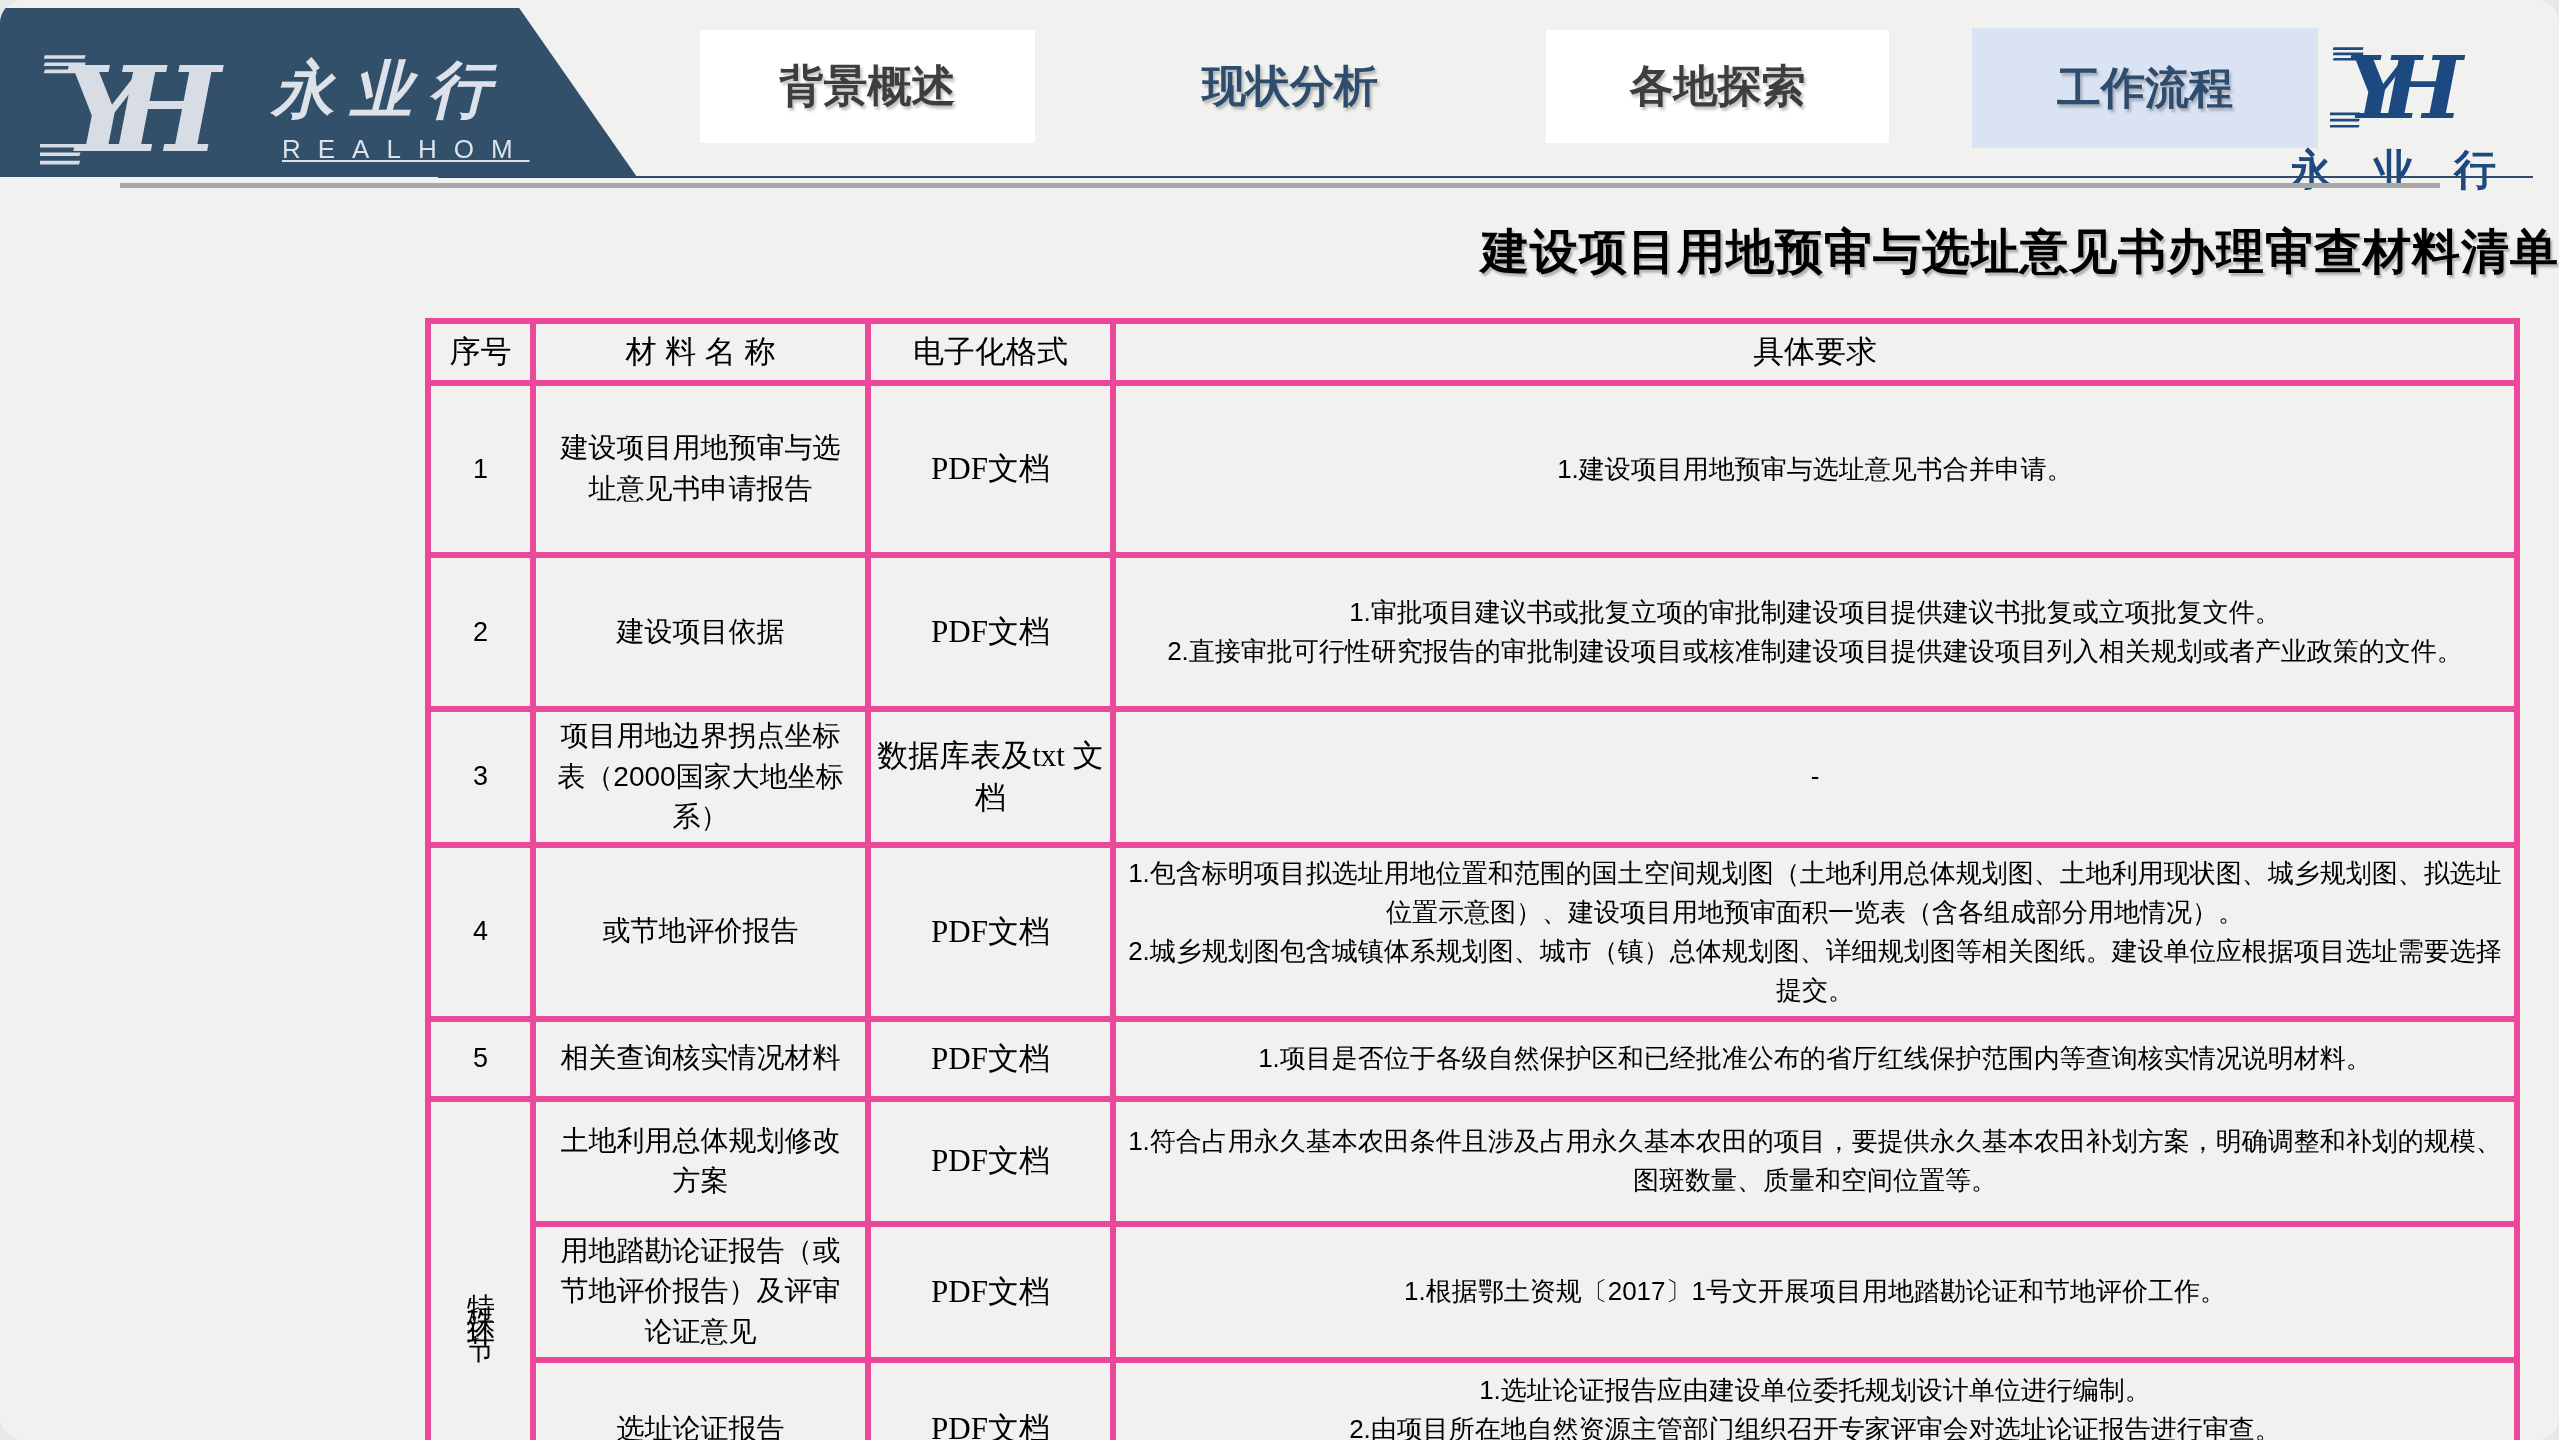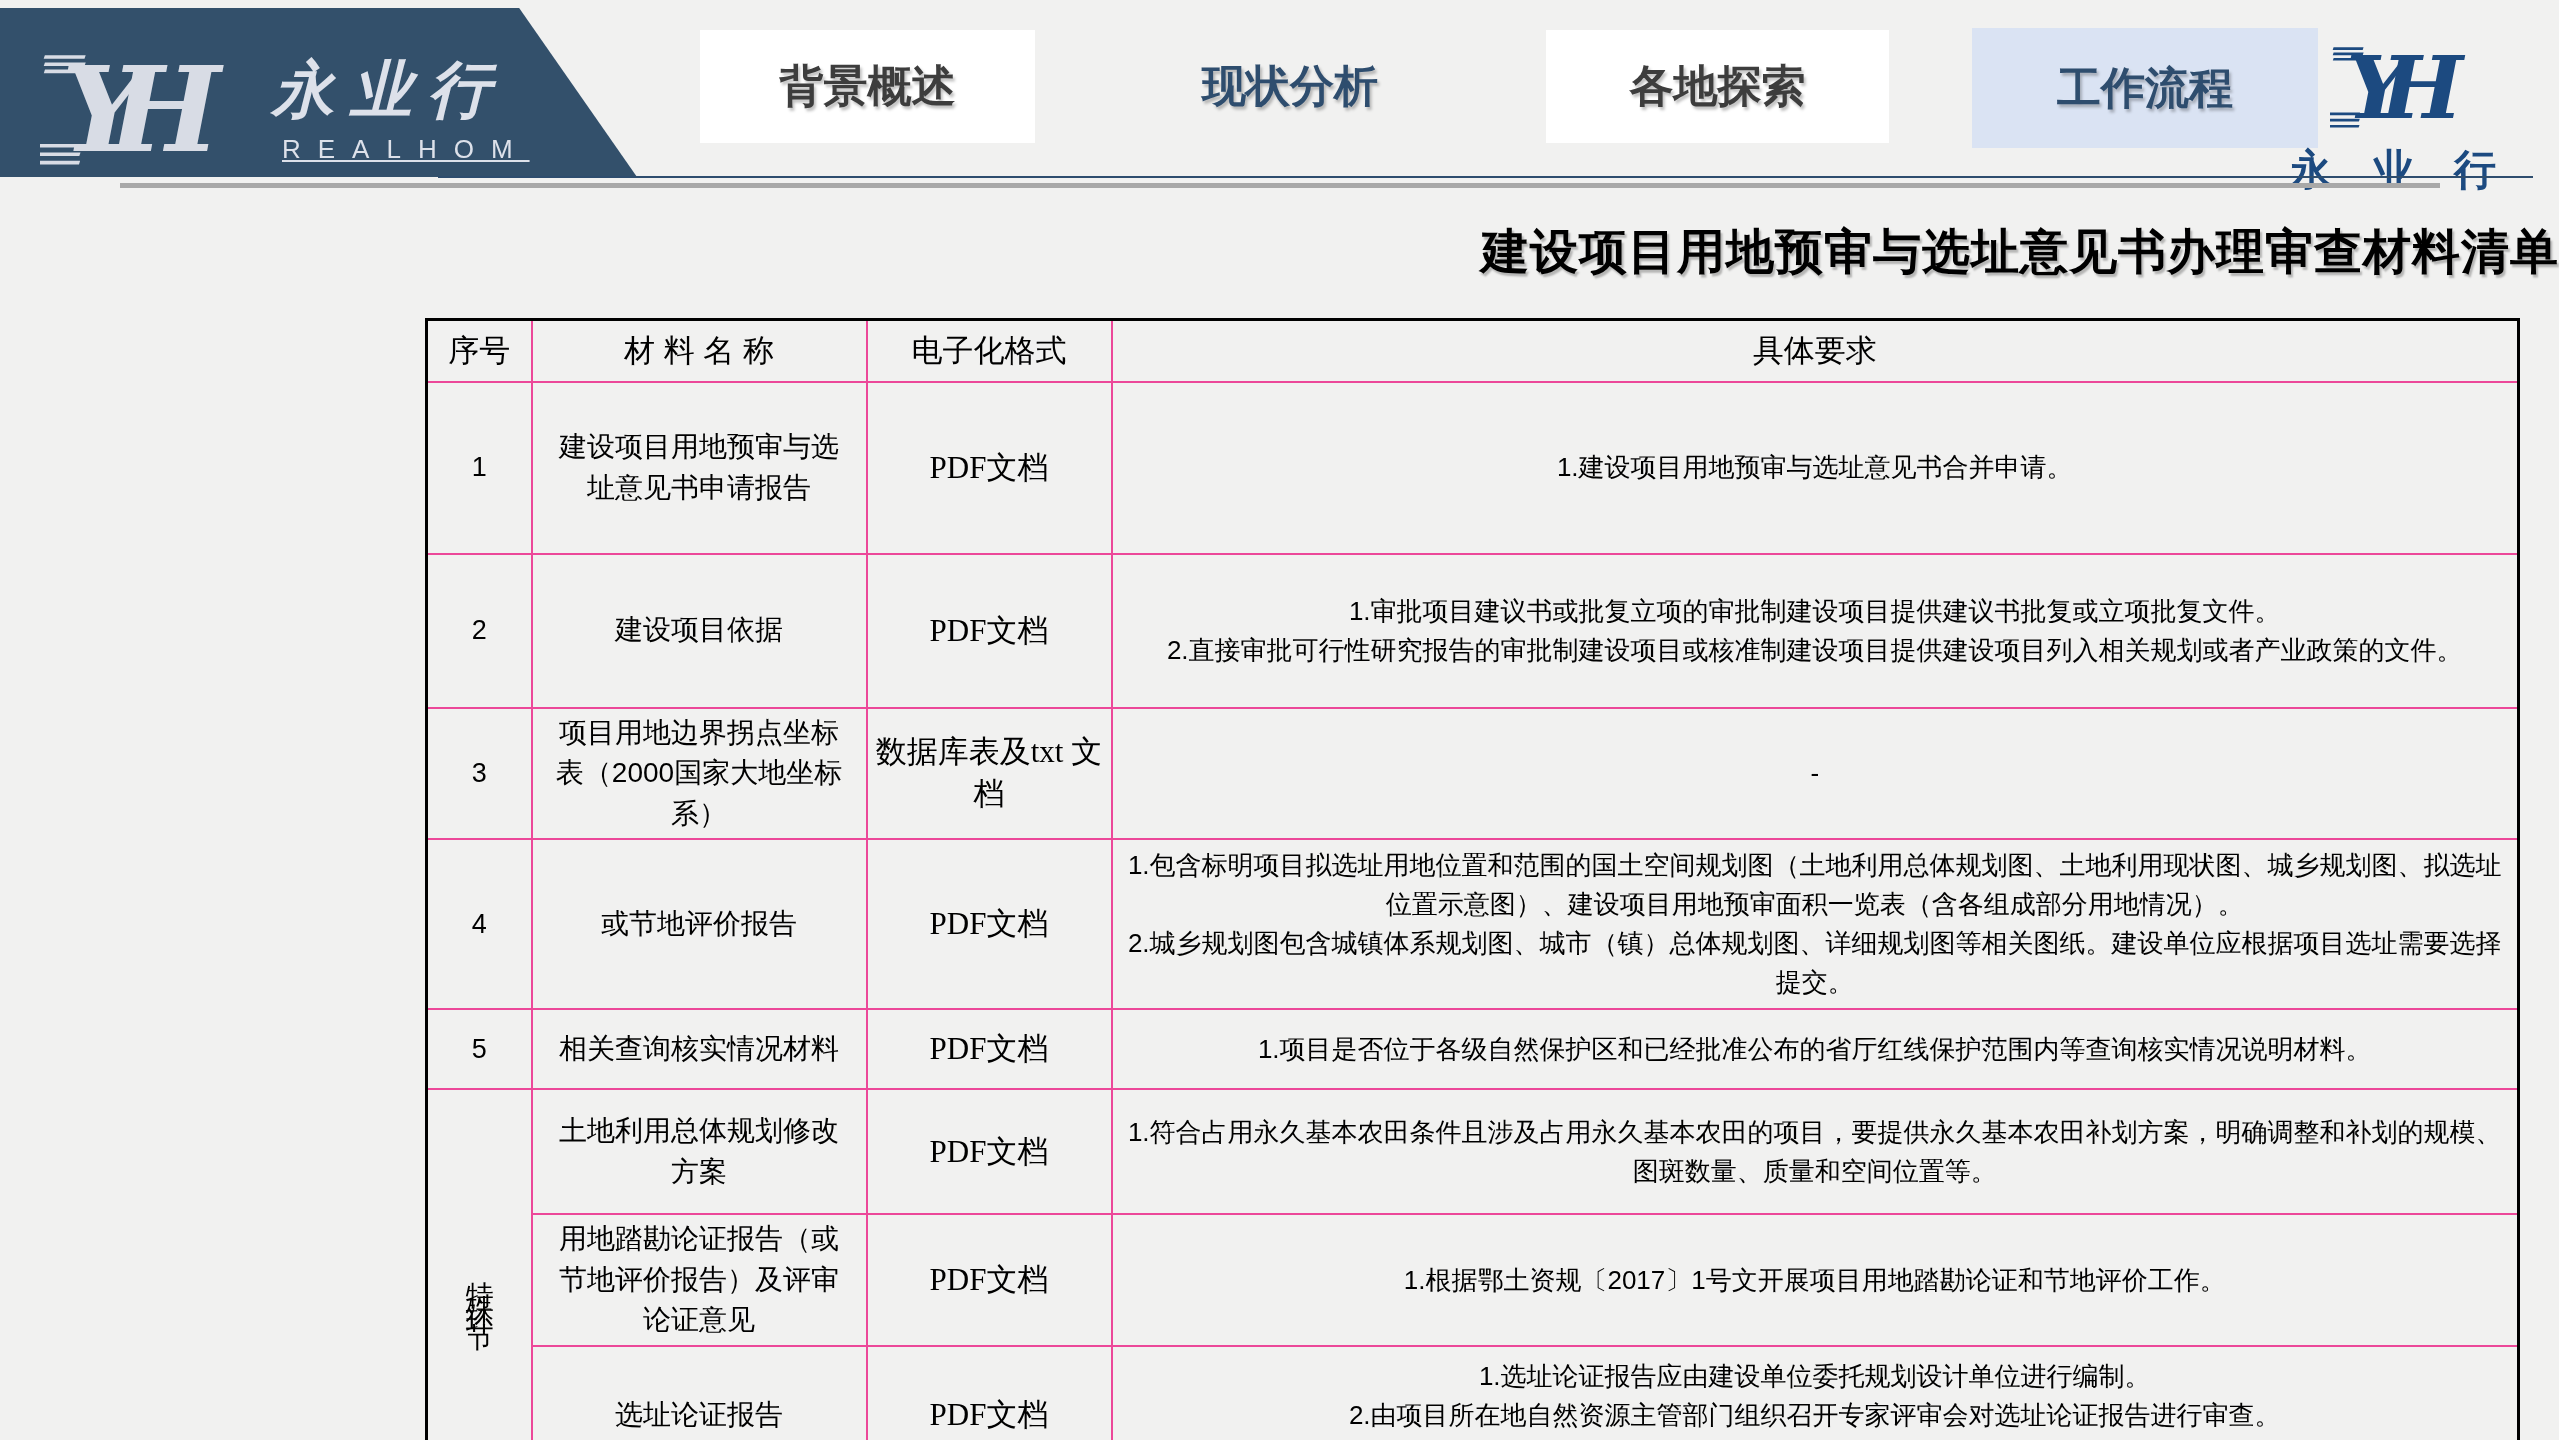--- a/index.html
+++ b/index.html
@@ -2,20 +2,21 @@
 <html><head>
 <meta charset="utf-8">
 <style>
   * { margin:0; padding:0; box-sizing:border-box; }
   html,body { background:#e8e8e8; }
   #canvas {
     position:relative; width:2559px; height:1440px;
     background:#f1f1f0; overflow:hidden;
     font-family:"Liberation Sans", sans-serif;
     color:#000;
+    border-radius:23px;
   }
 
   
   .trapezoid {
     position:absolute; left:0; top:8px; width:637px; height:169px;
     background:#33506b;
     clip-path:polygon(0 0, 81.5% 0, 100% 100%, 0 100%);
   }
   .logo-mark-left {
     position:absolute; left:40px; top:40px; width:220px; height:120px;
@@ -73,21 +74,21 @@
     padding-left:20px;
   }
 
   
   table.materials {
     position:absolute; left:425px; top:318px; width:2095px;
     border-collapse:collapse; table-layout:fixed;
     background:transparent;
   }
   table.materials td, table.materials th {
-    border:2px solid #ec4899;
+    border:6px solid #ec4899;
     text-align:center; vertical-align:middle;
     font-weight:normal;
   }
   table.materials { border:3px solid #000; }
   col.c-no     { width:105px; }
   col.c-name   { width:335px; }
   col.c-format { width:245px; }
   th.h-cell   { font-size:31px; }
   td.no-cell  { font-size:27px; }
   td.name-cell{ font-size:28px; padding:4px 14px; line-height:1.45; }

